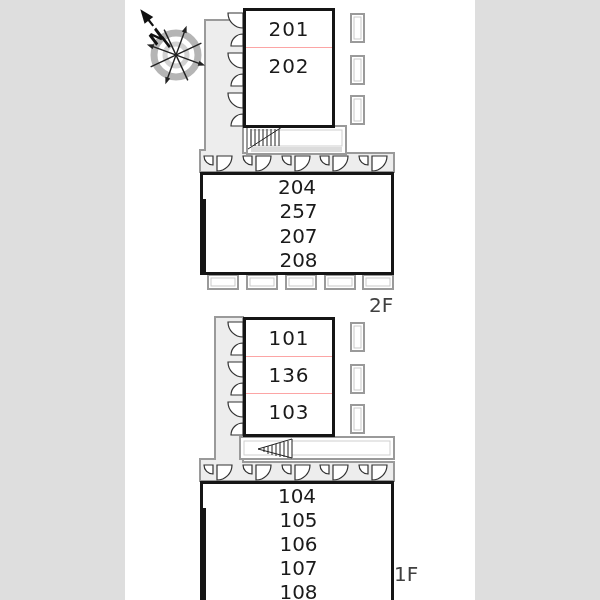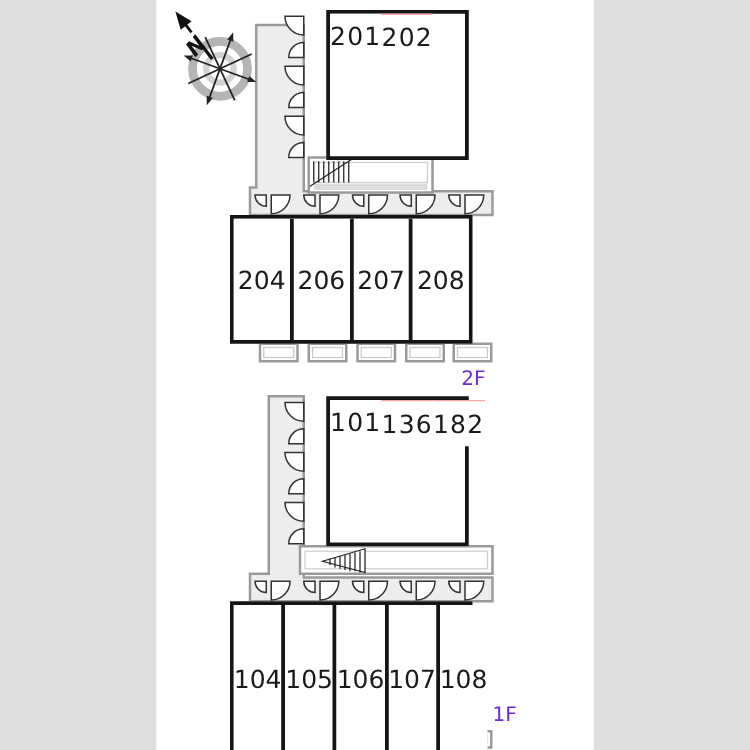--- a/index.html
+++ b/index.html
@@ -6,35 +6,35 @@
   .canvas{
     position:relative;width:600px;height:600px;overflow:hidden;
     background:#dedede;
     font-family:"DejaVu Sans","Liberation Sans",sans-serif;
     color:#1a1a1a;
   }
   .page{position:absolute;left:125px;top:0;width:350px;height:600px;background:#ffffff;}
   .plan-svg{position:absolute;left:0;top:0;width:600px;height:600px;}
 
   
-  .vblock{position:absolute;left:243px;width:114px;height:120px;box-sizing:border-box;
-          border:3px solid #151515;background:#ffffff;display:flex;flex-direction:row;margin-left:18px;}
+  .vblock{position:absolute;left:243px;width:92px;height:120px;box-sizing:border-box;
+          border:3px solid #151515;background:#ffffff;display:flex;flex-direction:column;}
   .vblock.f2{top:8px;} .vblock.f1{top:317px;}
   .vcell{height:36px;display:flex;align-items:center;justify-content:center;
          font-size:20px;letter-spacing:1px;background:#ffffff;}
   .vcell + .vcell{border-top:1px solid #fca5a5;}
 
-  .hblock{position:absolute;left:184px;width:194px;box-sizing:border-box;
-          border:3px solid #151515;background:#ffffff;display:flex;}
+  .hblock{position:absolute;left:200px;width:194px;box-sizing:border-box;
+          border:3px solid #151515;background:#ffffff;display:flex;flex-direction:column;}
   .hblock.f2{top:172px;height:103px;} .hblock.f1{top:481px;height:124px;}
   .hcell{flex:1;display:flex;align-items:center;justify-content:center;
          font-size:20px;letter-spacing:0;background:#ffffff;overflow:visible;white-space:nowrap;}
   .hcell + .hcell{border-left:3px solid #151515;}
 
-  .floor-label{position:absolute;font-size:16px;color:#6d28d9;}
+  .floor-label{position:absolute;font-size:20px;color:#404040;}
   .floor-label.f2{left:369px;top:293px;}
   .floor-label.f1{left:394px;top:562px;}
 </style>
 </head>
 <body>
 
 <div class="canvas">
   <div class="page"></div>
 
   <svg class="plan-svg" viewBox="0 0 600 600" xmlns="http://www.w3.org/2000/svg">
@@ -207,31 +207,31 @@
     </g>
   </svg>
 
   <div class="vblock f2">
     <div class="vcell">201</div>
     <div class="vcell">202</div>
   </div>
 
   <div class="hblock f2">
     <div class="hcell">204</div>
-    <div class="hcell">206</div>
+    <div class="hcell">257</div>
     <div class="hcell">207</div>
     <div class="hcell">208</div>
   </div>
 
   <div class="floor-label f2">2F</div>
 
   <div class="vblock f1">
     <div class="vcell">101</div>
     <div class="vcell">136</div>
-    <div class="vcell">182</div>
+    <div class="vcell">103</div>
   </div>
 
   <div class="hblock f1">
     <div class="hcell">104</div>
     <div class="hcell">105</div>
     <div class="hcell">106</div>
     <div class="hcell">107</div>
     <div class="hcell">108</div>
   </div>
 

